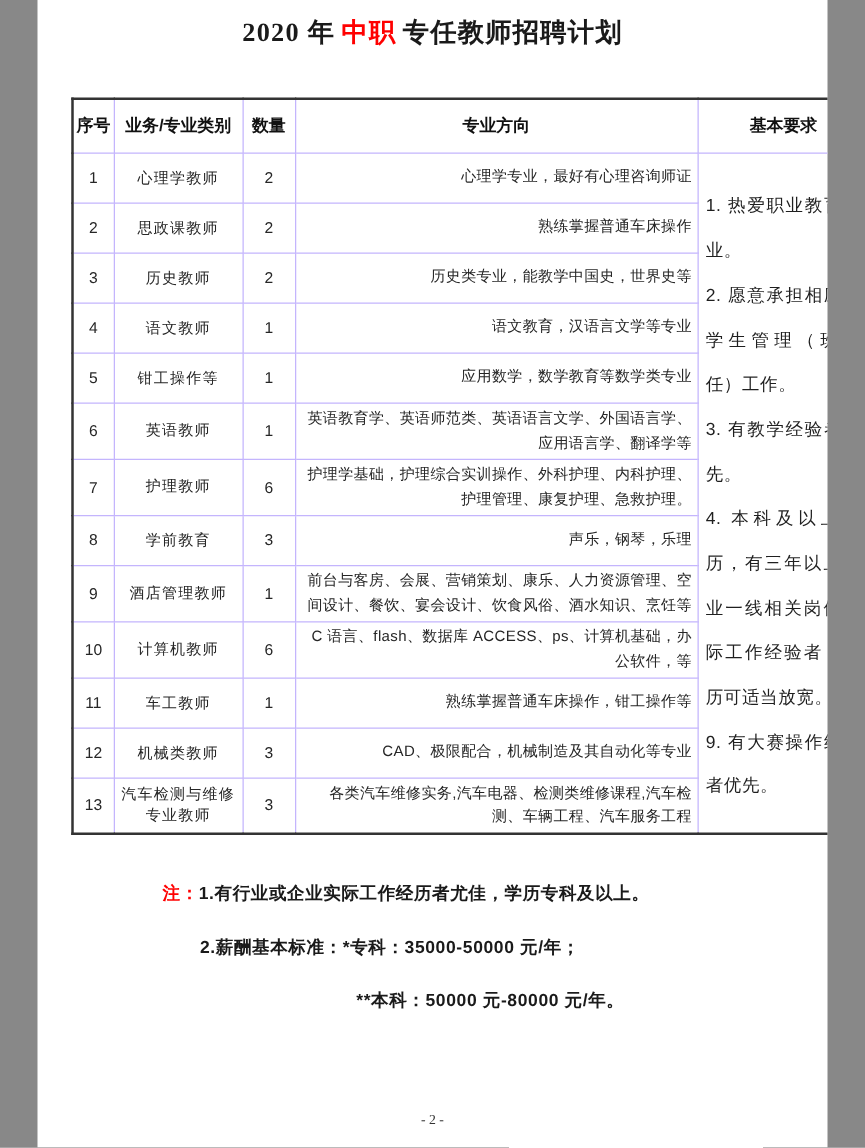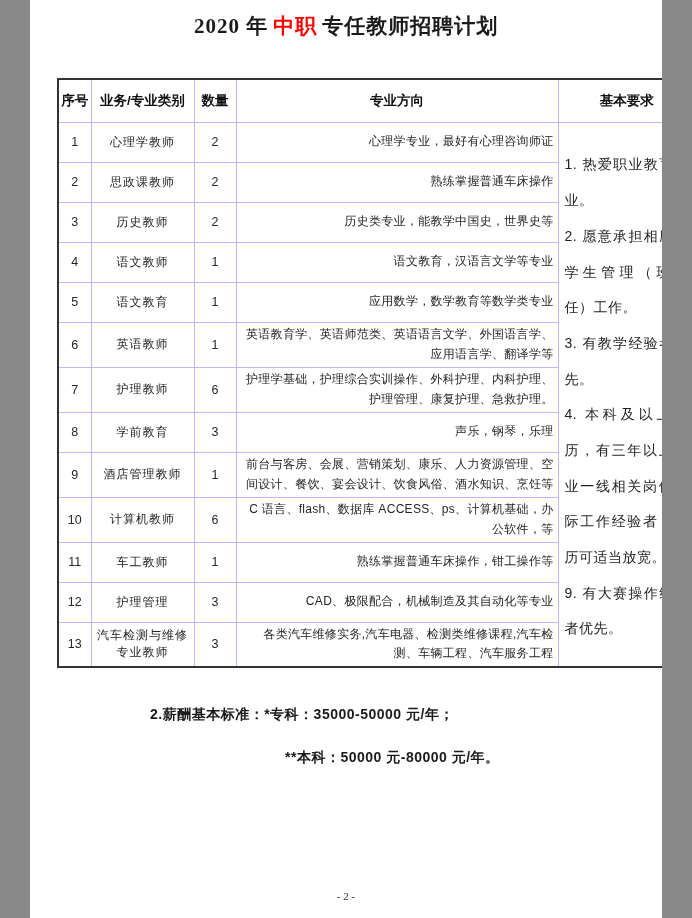--- a/index.html
+++ b/index.html
@@ -83,21 +83,21 @@
     position: absolute;
     left: 100px;
     top: 706px;
     font-size: 14px;
     font-weight: bold;
     color: #1a1a1a;
     letter-spacing: 0.5px;
   }
   .notes p { margin-bottom: 25px; white-space: nowrap; }
   .notes .red { color: #ff0000; }
-  .notes .indent-1 { margin-left: 20px; }
+  .notes .indent-1 { margin-left: 30px; }
   .notes .indent-2 { margin-left: 155px; }
 
   .page-number {
     position: absolute;
     bottom: 16px;
     left: 0;
     width: 100%;
     text-align: center;
     font-size: 11px;
     color: #333;
@@ -155,21 +155,21 @@
           <td class="cell-direction">历史类专业，能教学中国史，世界史等</td>
         </tr>
         <tr class="single">
           <td class="cell-no">4</td>
           <td class="cell-category">语文教师</td>
           <td class="cell-count">1</td>
           <td class="cell-direction">语文教育，汉语言文学等专业</td>
         </tr>
         <tr class="single">
           <td class="cell-no">5</td>
-          <td class="cell-category">语文教育</td>
+          <td class="cell-category">钳工操作等</td>
           <td class="cell-count">1</td>
           <td class="cell-direction">应用数学，数学教育等数学类专业</td>
         </tr>
         <tr class="tall">
           <td class="cell-no">6</td>
           <td class="cell-category">英语教师</td>
           <td class="cell-count">1</td>
           <td class="cell-direction">英语教育学、英语师范类、英语语言文学、外国语言学、应用语言学、翻译学等</td>
         </tr>
         <tr class="tall">
@@ -197,33 +197,34 @@
           <td class="cell-direction">C 语言、flash、数据库 ACCESS、ps、计算机基础，办公软件，等</td>
         </tr>
         <tr class="single">
           <td class="cell-no">11</td>
           <td class="cell-category">车工教师</td>
           <td class="cell-count">1</td>
           <td class="cell-direction">熟练掌握普通车床操作，钳工操作等</td>
         </tr>
         <tr class="single">
           <td class="cell-no">12</td>
-          <td class="cell-category">护理管理</td>
+          <td class="cell-category">机械类教师</td>
           <td class="cell-count">3</td>
           <td class="cell-direction">CAD、极限配合，机械制造及其自动化等专业</td>
         </tr>
         <tr class="tall">
           <td class="cell-no">13</td>
           <td class="cell-category">汽车检测与维修专业教师</td>
           <td class="cell-count">3</td>
           <td class="cell-direction">各类汽车维修实务,汽车电器、检测类维修课程,汽车检测、车辆工程、汽车服务工程</td>
         </tr>
       </tbody>
   </table>
 
   <div class="notes">
+    <p><span class="red">注：</span><span>1.有行业或企业实际工作经历者尤佳，学历专科及以上。</span></p>
     <p class="indent-1">2.薪酬基本标准：*专科：35000-50000 元/年；</p>
     <p class="indent-2">**本科：50000 元-80000 元/年。</p>
   </div>
 
   <div class="page-number">- 2 -</div>
 
 </div>
 
 </body></html>

